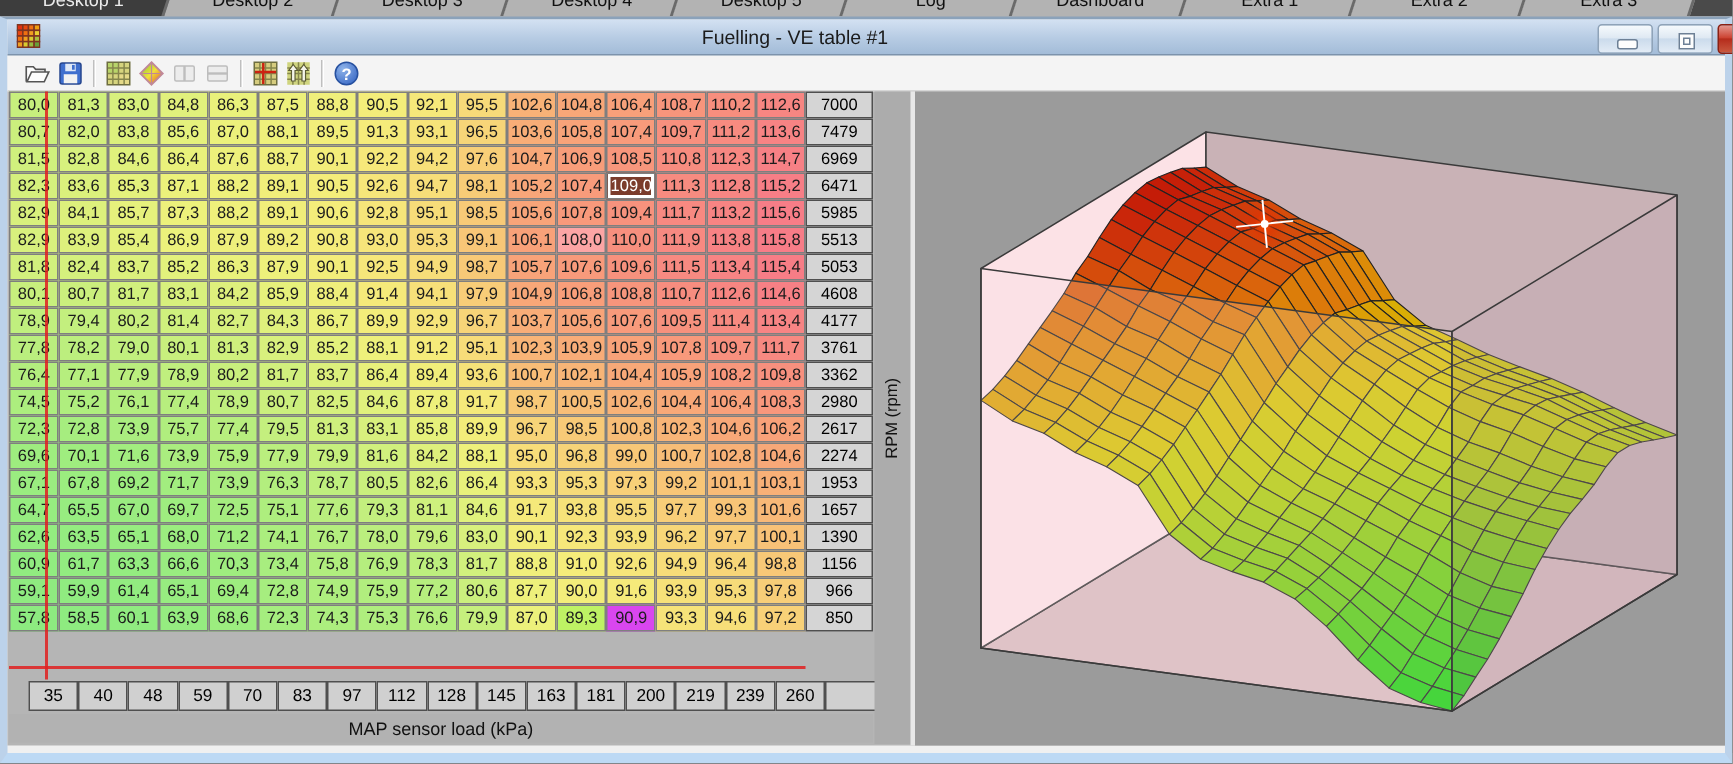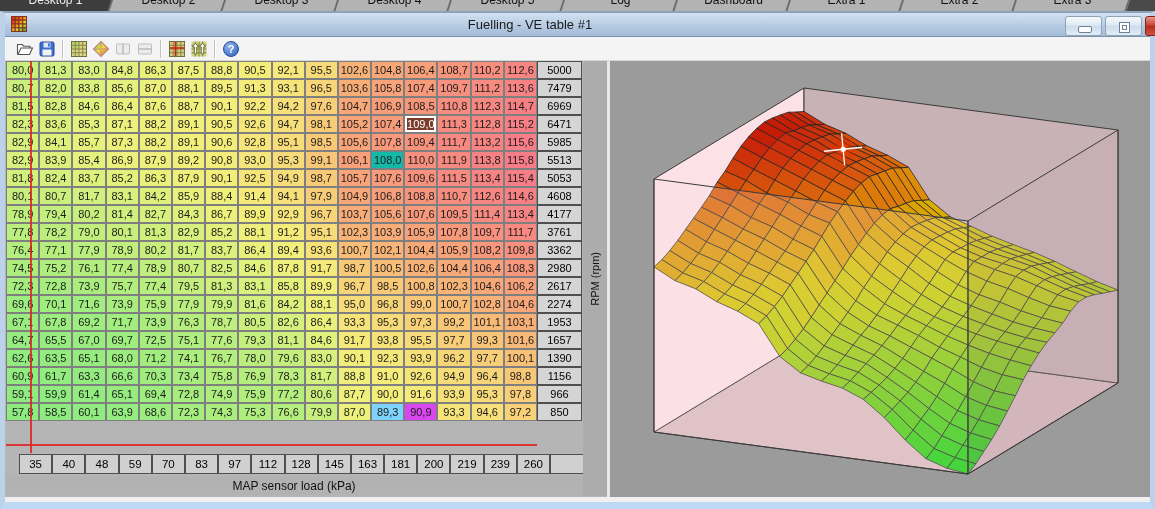--- a/index.html
+++ b/index.html
@@ -238,21 +238,21 @@
             <div class="cell" style="background: rgb(240, 239, 123);">88,8</div>
             <div class="cell" style="background: rgb(244, 237, 122);">90,5</div>
             <div class="cell" style="background: rgb(246, 232, 122);">92,1</div>
             <div class="cell" style="background: rgb(247, 218, 121);">95,5</div>
             <div class="cell" style="background: rgb(248, 178, 119);">102,6</div>
             <div class="cell" style="background: rgb(248, 167, 120);">104,8</div>
             <div class="cell" style="background: rgb(248, 160, 122);">106,4</div>
             <div class="cell" style="background: rgb(247, 149, 124);">108,7</div>
             <div class="cell" style="background: rgb(247, 142, 126);">110,2</div>
             <div class="cell" style="background: rgb(247, 134, 130);">112,6</div>
-            <div class="rpmcell">5000</div>
+            <div class="rpmcell">7000</div>
           </div>
           <div class="vrow">
             <div class="cell" style="background: rgb(203, 239, 125);">80,7</div>
             <div class="cell" style="background: rgb(211, 240, 125);">82,0</div>
             <div class="cell" style="background: rgb(220, 240, 124);">83,8</div>
             <div class="cell" style="background: rgb(229, 241, 124);">85,6</div>
             <div class="cell" style="background: rgb(236, 241, 123);">87,0</div>
             <div class="cell" style="background: rgb(238, 240, 123);">88,1</div>
             <div class="cell" style="background: rgb(242, 238, 122);">89,5</div>
             <div class="cell" style="background: rgb(245, 235, 122);">91,3</div>
@@ -328,21 +328,21 @@
             <div class="cell" style="background: rgb(221, 240, 124);">83,9</div>
             <div class="cell" style="background: rgb(228, 241, 124);">85,4</div>
             <div class="cell" style="background: rgb(236, 241, 123);">86,9</div>
             <div class="cell" style="background: rgb(238, 240, 123);">87,9</div>
             <div class="cell" style="background: rgb(241, 238, 122);">89,2</div>
             <div class="cell" style="background: rgb(245, 236, 122);">90,8</div>
             <div class="cell" style="background: rgb(246, 229, 122);">93,0</div>
             <div class="cell" style="background: rgb(247, 219, 121);">95,3</div>
             <div class="cell" style="background: rgb(248, 198, 119);">99,1</div>
             <div class="cell" style="background: rgb(248, 161, 121);">106,1</div>
-            <div class="cell" style="background: #14b8a6;">108,0</div>
+            <div class="cell" style="background: #fca5a5;">108,0</div>
             <div class="cell" style="background: rgb(247, 143, 126);">110,0</div>
             <div class="cell" style="background: rgb(247, 137, 129);">111,9</div>
             <div class="cell" style="background: rgb(247, 130, 132);">113,8</div>
             <div class="cell" style="background: rgb(247, 124, 135);">115,8</div>
             <div class="rpmcell">5513</div>
           </div>
           <div class="vrow">
             <div class="cell" style="background: rgb(210, 240, 125);">81,8</div>
             <div class="cell" style="background: rgb(213, 240, 125);">82,4</div>
             <div class="cell" style="background: rgb(220, 240, 124);">83,7</div>
@@ -594,21 +594,21 @@
             <div class="cell" style="background: rgb(142, 235, 128);">58,5</div>
             <div class="cell" style="background: rgb(144, 235, 128);">60,1</div>
             <div class="cell" style="background: rgb(149, 236, 128);">63,9</div>
             <div class="cell" style="background: rgb(156, 237, 127);">68,6</div>
             <div class="cell" style="background: rgb(165, 237, 127);">72,3</div>
             <div class="cell" style="background: rgb(172, 238, 126);">74,3</div>
             <div class="cell" style="background: rgb(175, 238, 126);">75,3</div>
             <div class="cell" style="background: rgb(180, 238, 126);">76,6</div>
             <div class="cell" style="background: rgb(198, 239, 125);">79,9</div>
             <div class="cell" style="background: rgb(236, 241, 123);">87,0</div>
-            <div class="cell" style="background: #7dd3fc;">89,3</div>
+            <div class="cell" style="background: #bef264;">89,3</div>
             <div class="cell" style="background: #d946ef;">90,9</div>
             <div class="cell" style="background: rgb(246, 227, 121);">93,3</div>
             <div class="cell" style="background: rgb(247, 223, 121);">94,6</div>
             <div class="cell" style="background: rgb(248, 209, 120);">97,2</div>
             <div class="rpmcell">850</div>
           </div>
         </div>
       <div class="axisrow" id="axisrow">
           <div class="axiscell">35</div>
           <div class="axiscell">40</div>

